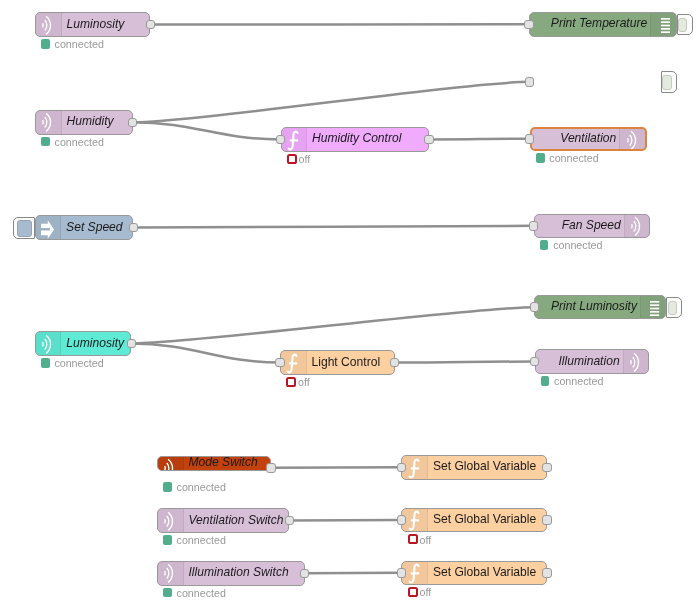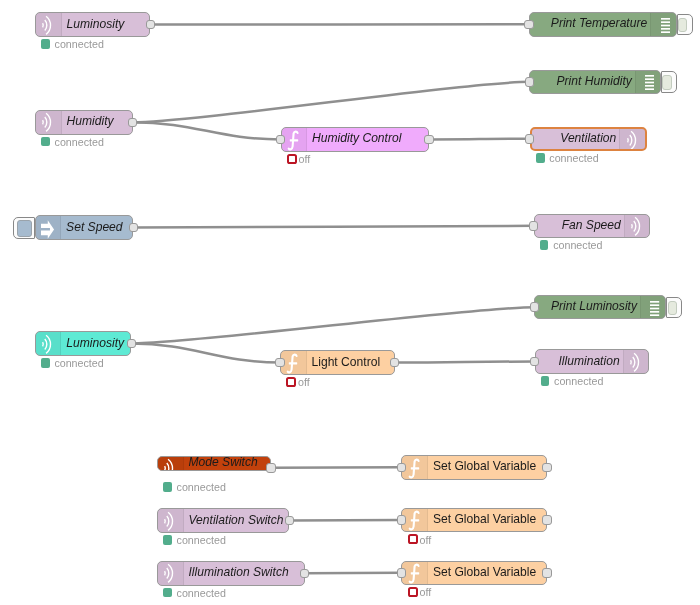--- a/index.html
+++ b/index.html
@@ -289,54 +289,38 @@
             </g>
           </svg>
         </div>
       </div>
       <div class="node-label it rgt">Print Temperature</div>
     </div>
     <div class="port" style="left: 524.25px; top: 19.5px;"></div>
     <div class="btn" style="top: 13.85px; height: 21.6px; width: 16px; left: 676.6px; border-radius: 1px 5px 5px 1px;">
       <div class="inner" style="background: rgb(229, 234, 222); left: 0.2px; top: 2.8px; width: 9.6px; height: 14.8px; border-color: rgb(195, 204, 191);"></div>
     </div>
-    <div class="node" style="left: 529.3px; top: 69.6px; width: 131.9px; height: 24.5px; background: rgb(135, 169, 128);">
+    <div class="port" style="left: 524.55px; top: 77.1px;"></div>
+    <div class="btn" style="top: 71.45px; height: 21.6px; width: 16px; left: 661.2px; border-radius: 1px 5px 5px 1px;">
+      <div class="inner" style="background: rgb(229, 234, 222); left: 0.2px; top: 2.8px; width: 9.6px; height: 14.8px; border-color: rgb(195, 204, 191);"></div>
+    </div>
+    <div class="node" style="left: 534.4px; top: 294.9px; width: 132px; height: 24.5px; background: rgb(135, 169, 128);">
       <div class="nbody">
         <div class="icon-cell right">
           <svg width="9.2" height="15" viewBox="0 0 9.2 15" style="right: 5.9px; top: 4.7px;">
             <g fill="#fff">
               <rect x="0" y="0" width="9.2" height="1.65"></rect>
               <rect x="0" y="3.34" width="9.2" height="1.65"></rect>
               <rect x="0" y="6.68" width="9.2" height="1.65"></rect>
               <rect x="0" y="10.02" width="9.2" height="1.65"></rect>
               <rect x="0" y="13.36" width="9.2" height="1.65"></rect>
             </g>
           </svg>
         </div>
       </div>
-      <div class="node-label it rgt">Print Humidity</div>
-    </div>
-    <div class="port" style="left: 524.55px; top: 77.1px;"></div>
-    <div class="btn" style="top: 71.45px; height: 21.6px; width: 16px; left: 661.2px; border-radius: 1px 5px 5px 1px;">
-      <div class="inner" style="background: rgb(229, 234, 222); left: 0.2px; top: 2.8px; width: 9.6px; height: 14.8px; border-color: rgb(195, 204, 191);"></div>
-    </div>
-    <div class="node" style="left: 534.4px; top: 294.9px; width: 132px; height: 24.5px; background: rgb(135, 169, 128);">
-      <div class="nbody">
-        <div class="icon-cell right">
-          <svg width="9.2" height="15" viewBox="0 0 9.2 15" style="right: 5.9px; top: 4.7px;">
-            <g fill="#fff">
-              <rect x="0" y="0" width="9.2" height="1.65"></rect>
-              <rect x="0" y="3.34" width="9.2" height="1.65"></rect>
-              <rect x="0" y="6.68" width="9.2" height="1.65"></rect>
-              <rect x="0" y="10.02" width="9.2" height="1.65"></rect>
-              <rect x="0" y="13.36" width="9.2" height="1.65"></rect>
-            </g>
-          </svg>
-        </div>
-      </div>
       <div class="node-label it rgt">Print Luminosity</div>
     </div>
     <div class="port" style="left: 529.65px; top: 302.4px;"></div>
     <div class="btn" style="top: 296.75px; height: 21.6px; width: 16px; left: 666.4px; border-radius: 1px 5px 5px 1px;">
       <div class="inner" style="background: rgb(229, 234, 222); left: 0.2px; top: 2.8px; width: 9.6px; height: 14.8px; border-color: rgb(195, 204, 191);"></div>
     </div>
     <div class="node sel" style="left: 529.7px; top: 126.5px; width: 117px; height: 24.5px; background: rgb(216, 191, 216);">
       <div class="nbody">
         <div class="icon-cell right">
           <svg width="16" height="25" viewBox="0 0 16 25" style="right: 7.2px; top: -0.8px;">

